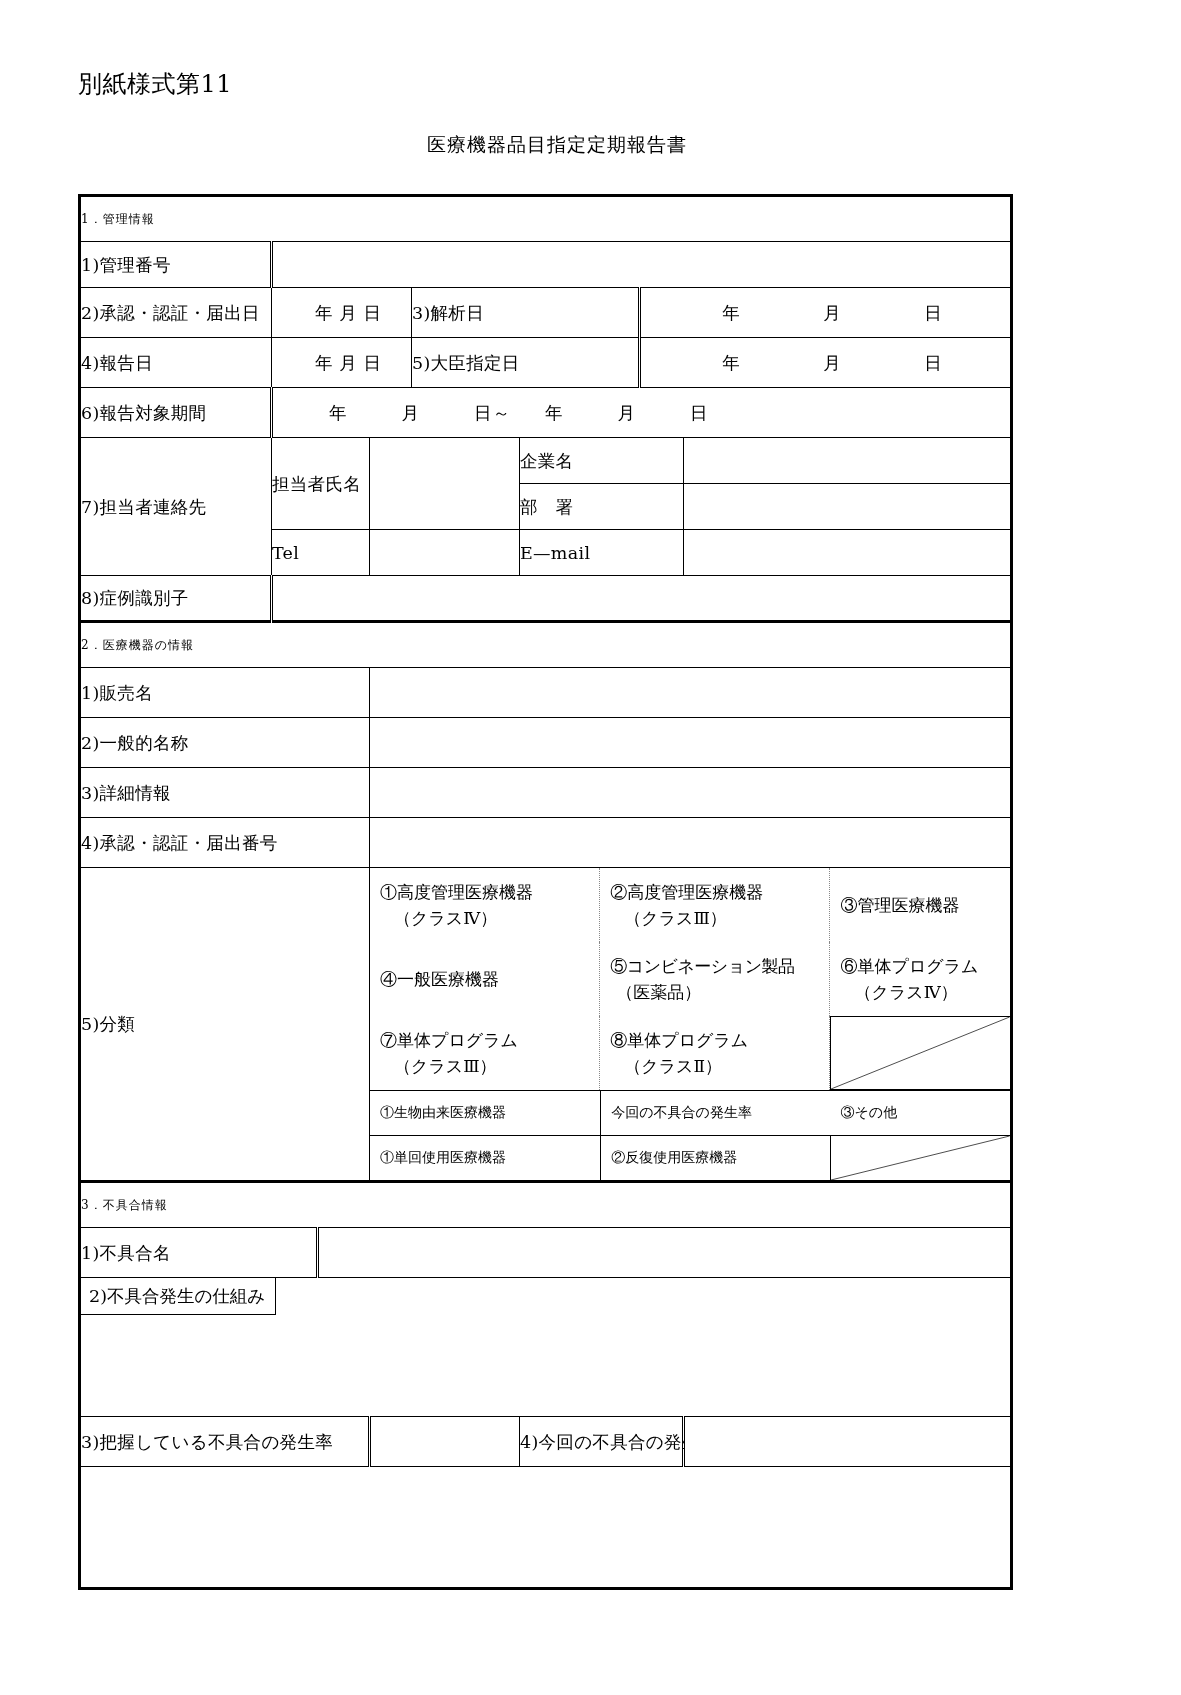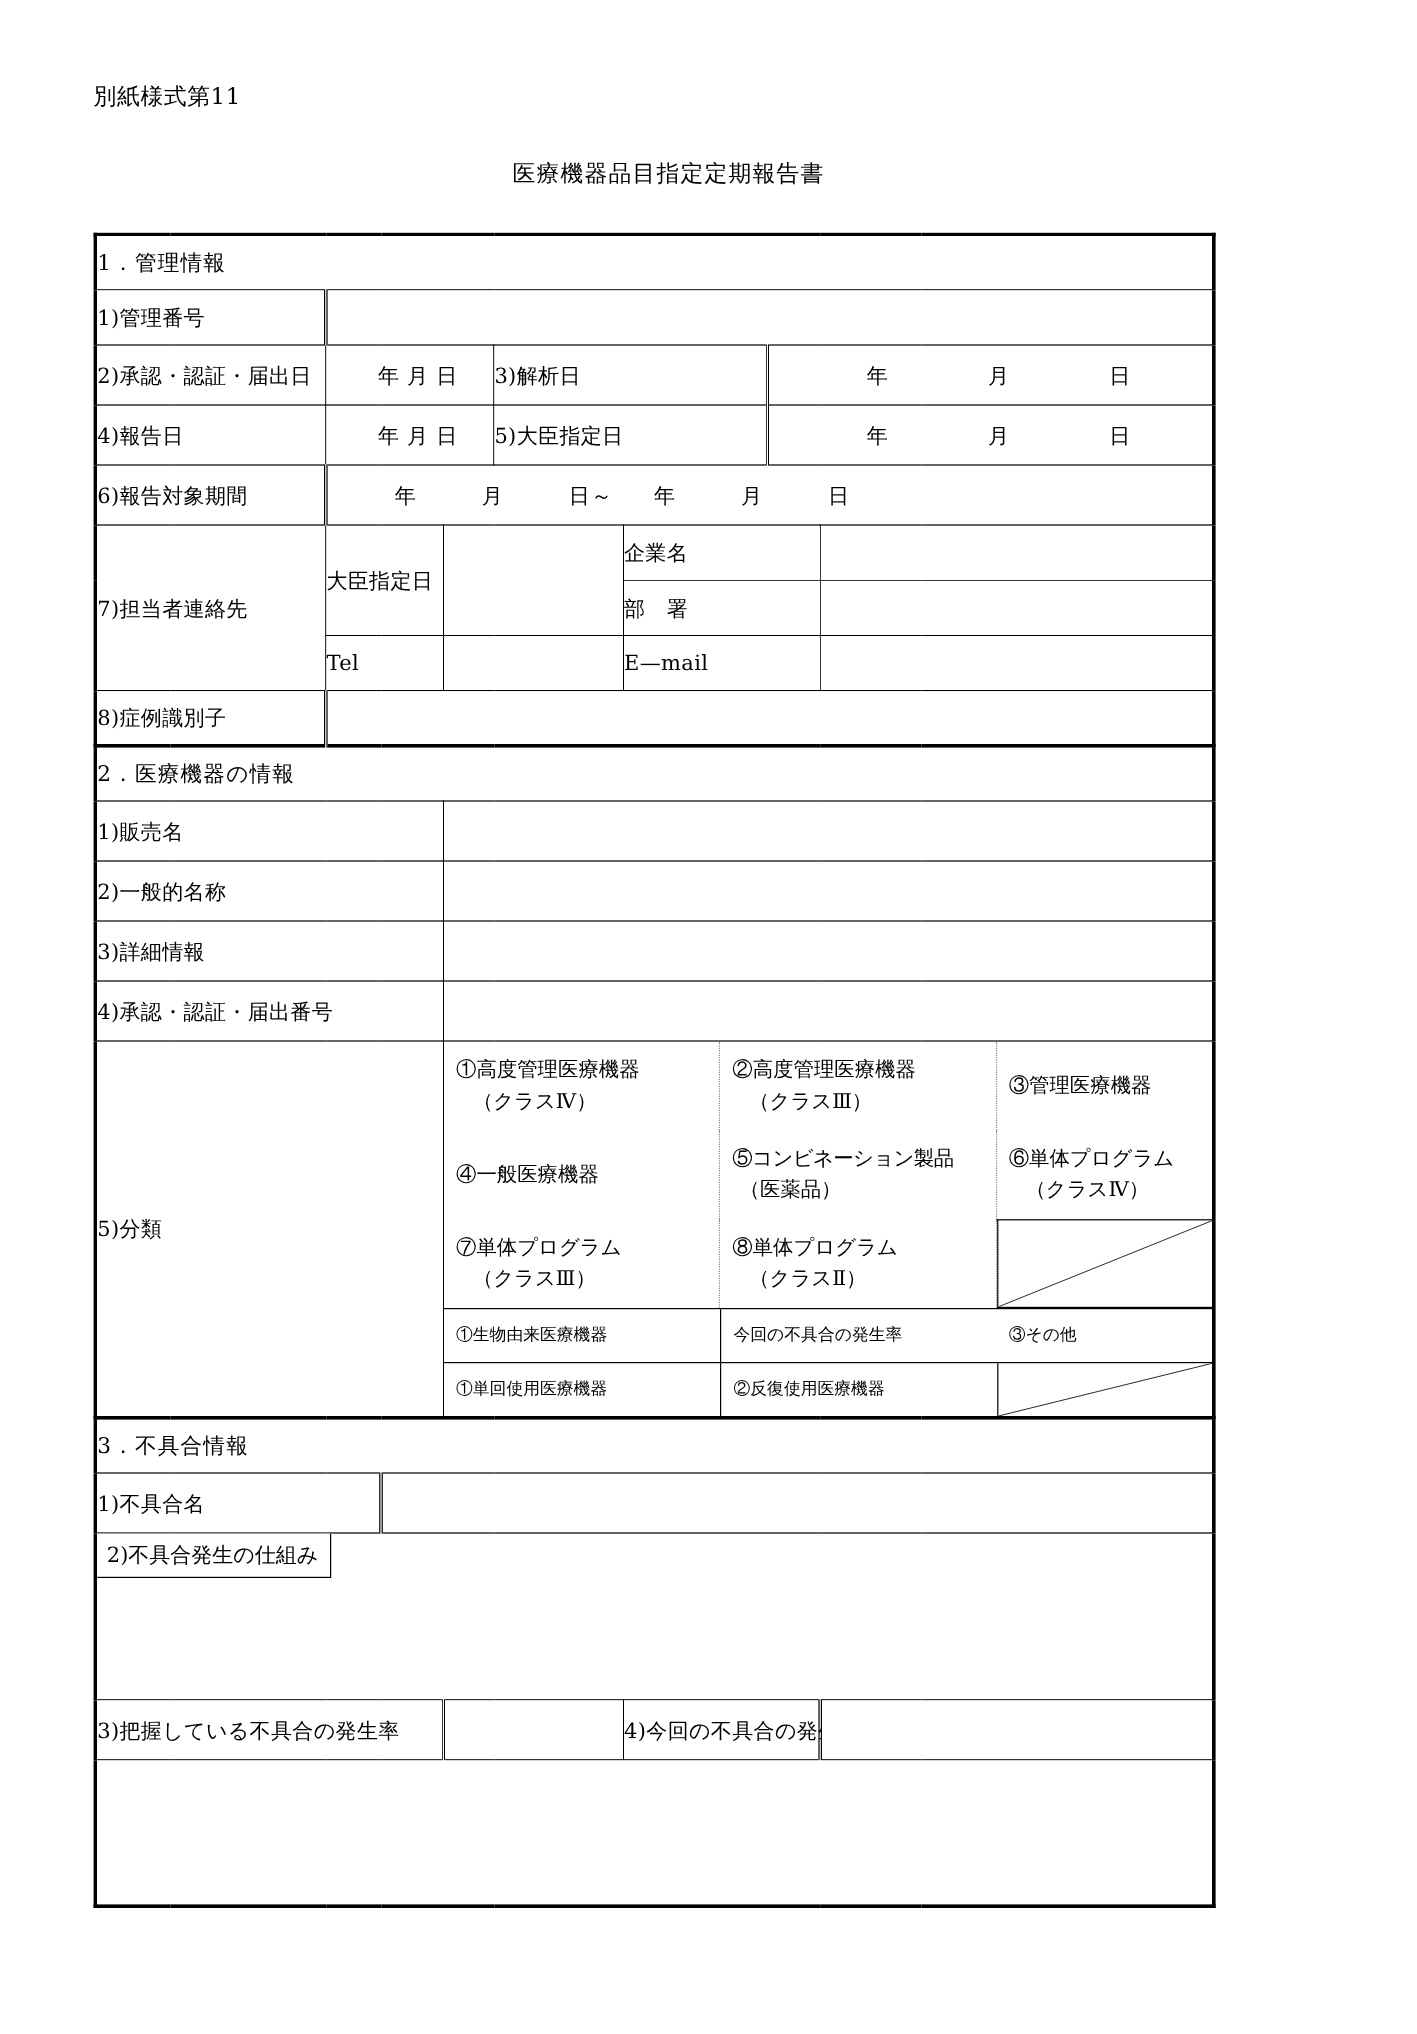--- a/index.html
+++ b/index.html
@@ -15,21 +15,21 @@
     font-family: "DejaVu Serif", "Liberation Serif", serif;
     color: #000000;
     -webkit-font-smoothing: none;
   }
 
   
   #form-number {
     position: absolute;
     left: 78px;
     top: 68px;
-    font-size: 19px;
+    font-size: 24px;
     letter-spacing: 0.5px;
     white-space: nowrap;
   }
   #doc-title {
     position: absolute;
     left: 0;
     top: 132px;
     width: 1080px;
     text-align: center;
     font-size: 19px;
@@ -56,21 +56,21 @@
   }
   .cellpad { padding: 4px 8px; }
 
   
   .top-heavy   { border-top: 3px solid #000 !important; }
   .bot-heavy   { border-bottom: 3px solid #000 !important; }
   .left-heavy  { border-left: 3px solid #000 !important; }
   .right-heavy { border-right: 3px solid #000 !important; }
   .dbl-right { border-right: 3px double #000 !important; }
 
-  .section-head { font-size: 18px; height: 44px; letter-spacing: 1px; }
+  .section-head { font-size: 12px; height: 44px; letter-spacing: 1px; }
   .lbl { font-size: 17.5px; letter-spacing: 0.3px; white-space: nowrap; }
   .row-h  { height: 46px; }
   .row-h2 { height: 50px; }
 
   
   .dateline {
     display: flex;
     justify-content: space-around;
     align-items: center;
     padding: 0 26px 0 40px;
@@ -216,21 +216,21 @@
         <span class="tilde">日～</span>
         <span>年</span>
         <span>月</span>
         <span>日</span>
       </div>
     </td>
   </tr>
 
   <tr style="height:46px">
     <td colspan="2" rowspan="3" class="cellpad lbl left-heavy">7)担当者連絡先</td>
-    <td colspan="2" rowspan="2" class="cellpad lbl">大臣指定日</td>
+    <td colspan="2" rowspan="2" class="cellpad lbl">担当者氏名</td>
     <td colspan="2" rowspan="2"></td>
     <td colspan="2" class="cellpad lbl">企業名</td>
     <td colspan="2" class="right-heavy"></td>
   </tr>
 
   <tr style="height:46px">
     <td colspan="2" class="cellpad lbl">部　署</td>
     <td colspan="2" class="right-heavy"></td>
   </tr>
 

